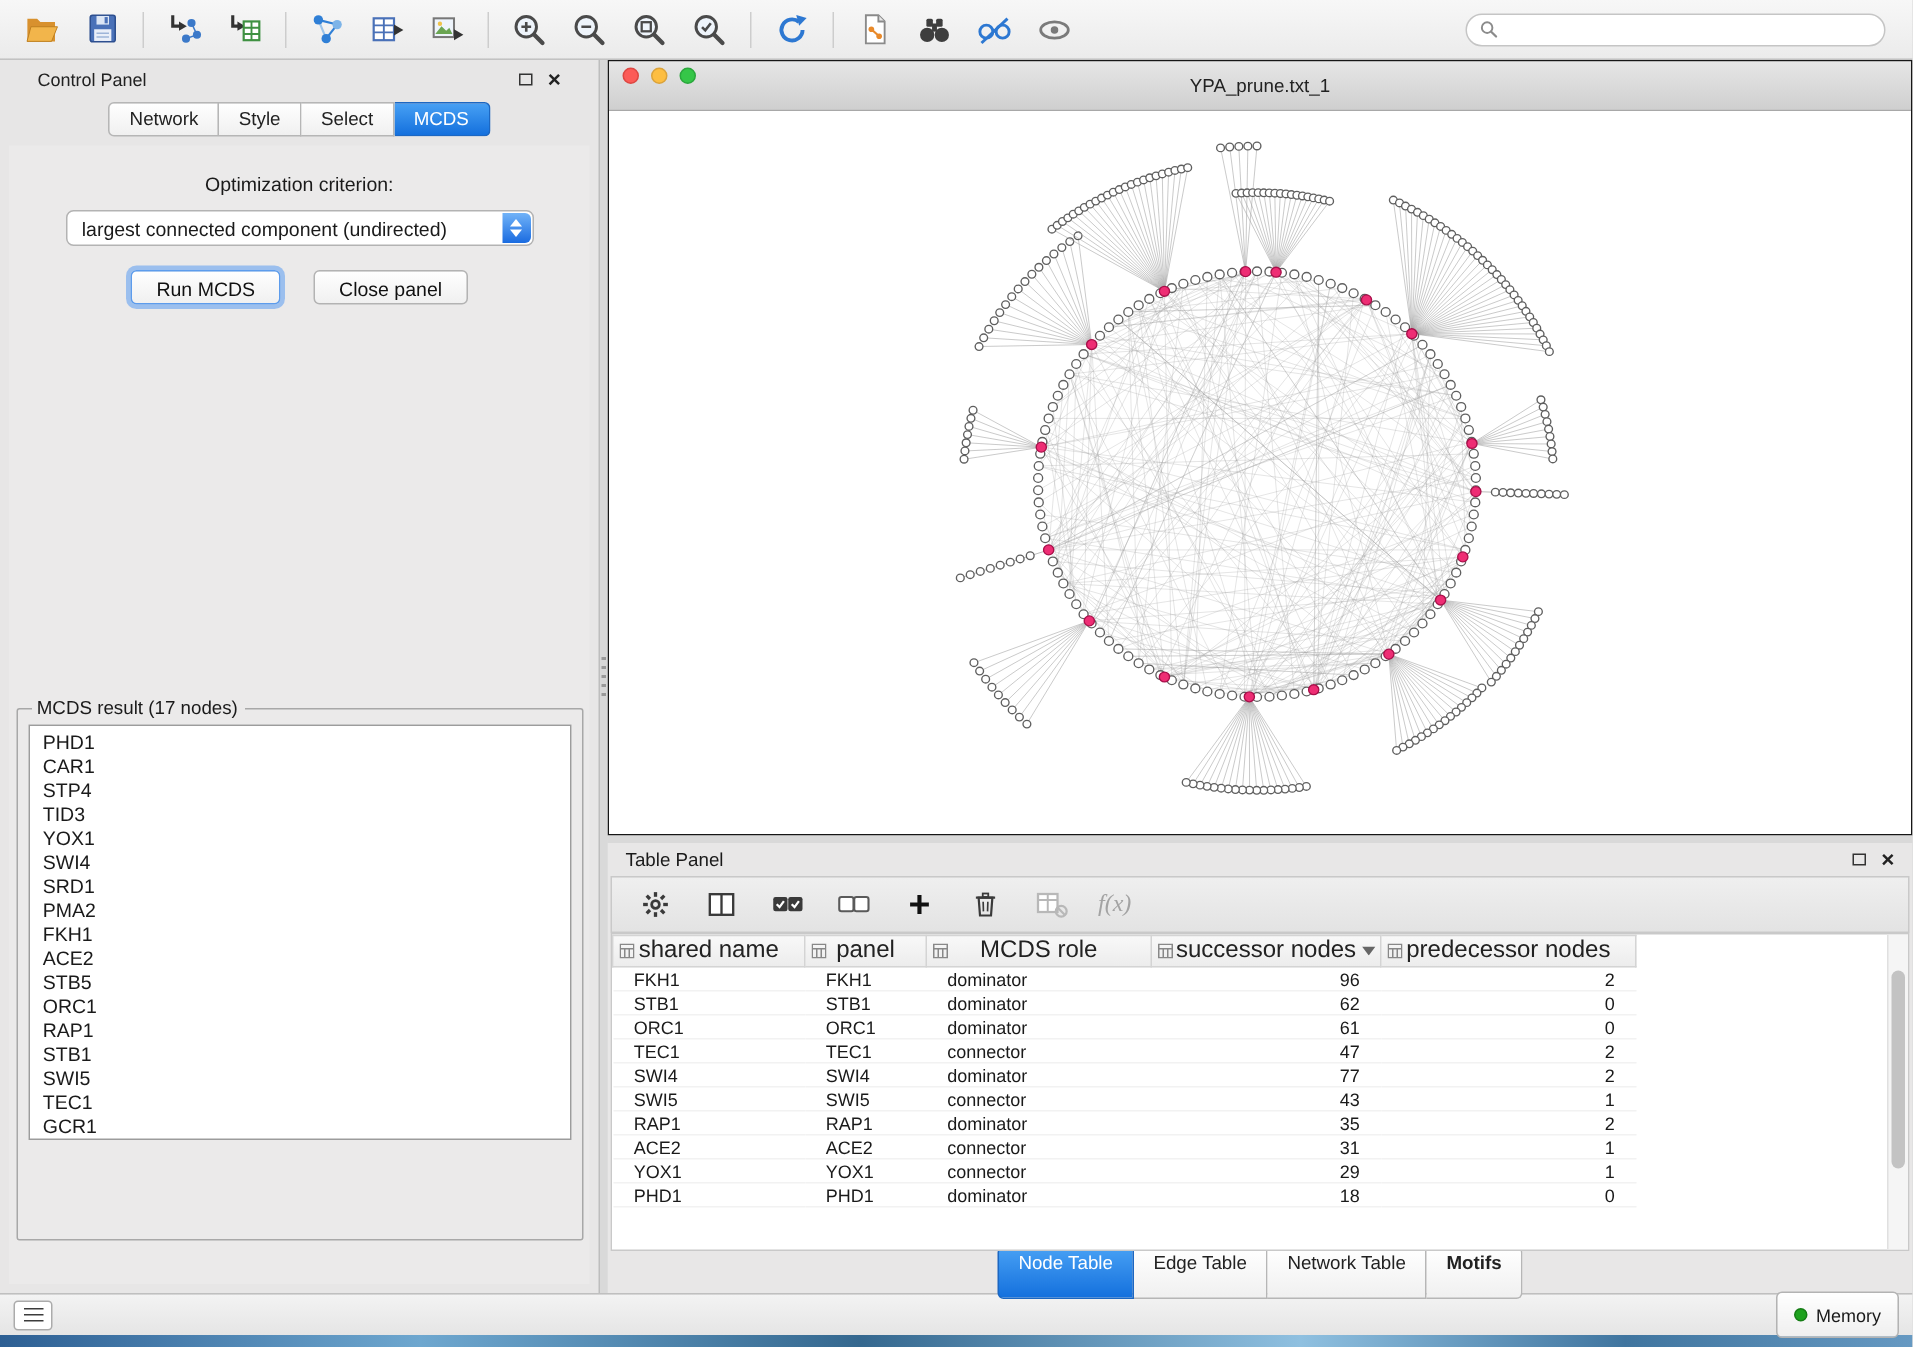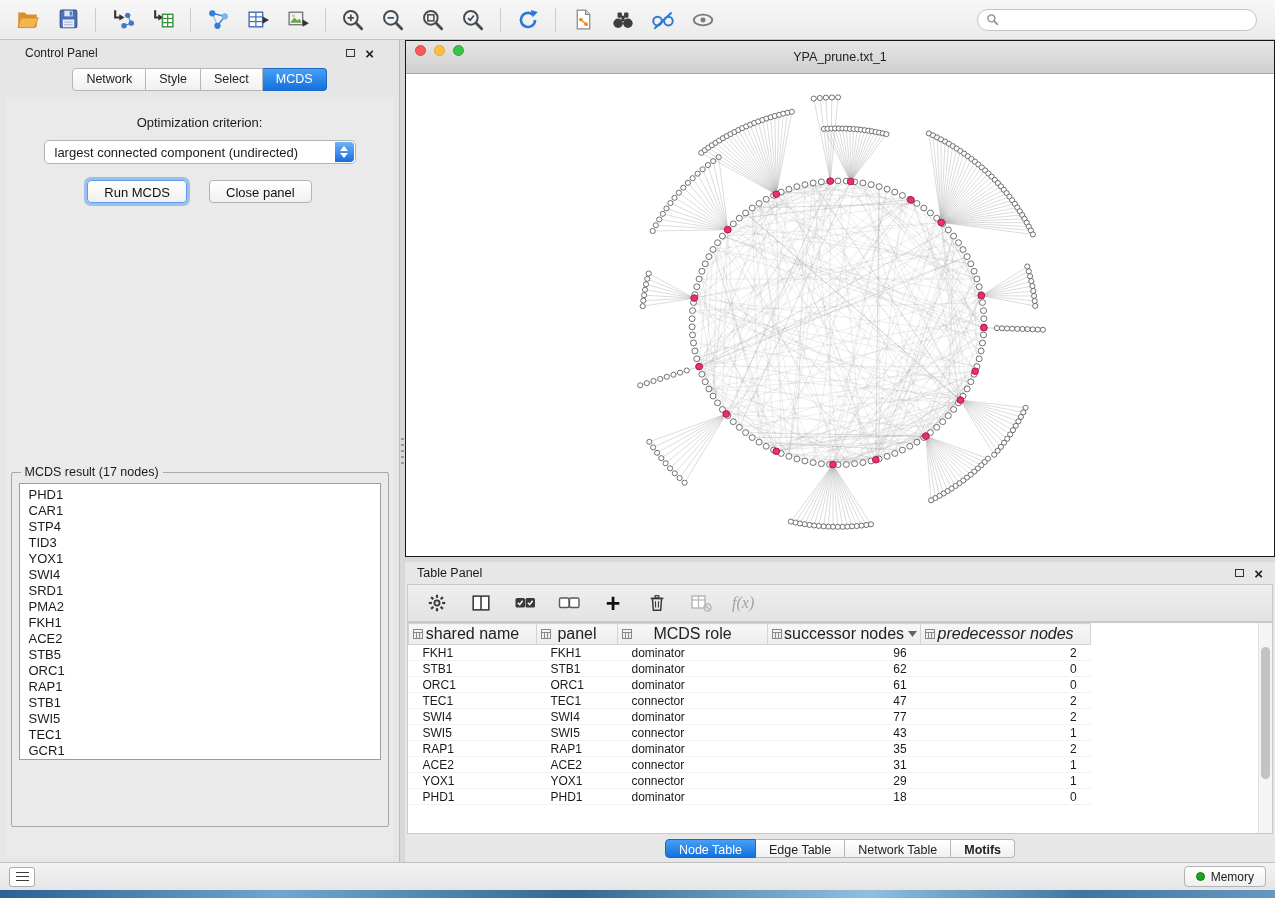--- a/index.html
+++ b/index.html
@@ -123,39 +123,39 @@
   .hwrap .gicon { position:absolute; left:4px; top:50%; transform:translateY(-50%); }
   .hwrap .chev  { position:absolute; right:3px; top:50%; transform:translateY(-50%); }
   tbody td { height:16px; padding:0 14px 0 14px; border-bottom:1px solid #f2f2f2; white-space:nowrap; }
   tbody td.num { text-align:right; }
 
   .vscroll { position:absolute; top:0; right:0; bottom:0; width:14px; background:#f5f5f5; border-left:1px solid #e0e0e0; }
   .vthumb  { position:absolute; top:24px; right:2px; width:9px; height:132px; background:#c3c3c3; border-radius:5px; }
 
   .table-tabs { height:28px; display:flex; justify-content:center; align-items:center; }
   .t-tab {
-    font-size:12.5px; padding:3px 13px 0; color:#222;
+    font-size:12.5px; padding:3px 13px 16px; color:#222;
     background:linear-gradient(#ffffff,#f0f0f0); border:1px solid #b6b6b6; border-left:none;
   }
   .t-tab:first-child { border-left:1px solid #b6b6b6; border-radius:4px 0 0 4px; }
   .t-tab:last-child  { border-radius:0 4px 4px 0;font-weight:bold; }
   .t-tab.active { background:linear-gradient(#47a0f4,#1470dd); border-color:#1c67c2; color:#fff; }
 
   
   .statusbar {
     height:28px; display:flex; align-items:center; padding:0 9px;
     background:linear-gradient(#f3f3f3,#e5e5e5); border-top:1px solid #bfbfbf;
   }
   .menu-btn {
     width:26px; height:20px; background:#fff; border:1px solid #ababab; border-radius:3px;
     display:flex; flex-direction:column; justify-content:center; align-items:center; gap:2.5px;
   }
   .menu-btn i { width:13px; height:1.5px; background:#3c3c3c; display:block; }
   .memory-btn {
-    margin-left:auto; height:21px; padding:0 11px; display:flex; align-items:center; gap:6px;
+    margin-left:auto; height:31px; padding:0 11px; display:flex; align-items:center; gap:6px;
     background:linear-gradient(#ffffff,#efefef); border:1px solid #b3b3b3; border-radius:4px; font-size:12px;
   }
   .green-dot { width:9px; height:9px; border-radius:50%; background:#1ea21e; border:1px solid #157d15; }
 
   .wallpaper { height:8px;
     background:linear-gradient(90deg,#2d5f93,#6ea7cf 22%,#35688f 45%,#8fc0e0 68%,#40759f 85%,#6699c2);
   }
 </style>
 </head>
 <body>
@@ -1235,21 +1235,21 @@
                 <th style="width: 147px;">
                   <div class="hwrap"><svg class="gicon" width="10" height="10" viewBox="0 0 10 10">
                       <rect x="0.5" y="0.5" width="9" height="9" fill="none" stroke="#888"></rect>
                       <line x1="0.5" y1="3.5" x2="9.5" y2="3.5" stroke="#888"></line>
                       <line x1="3.5" y1="3.5" x2="3.5" y2="9.5" stroke="#888"></line>
                       <line x1="6.5" y1="3.5" x2="6.5" y2="9.5" stroke="#888"></line>
                     </svg><span>successor nodes</span><svg class="chev" width="9" height="6" viewBox="0 0 9 6">
                       <polygon points="0,0 9,0 4.5,6" fill="#666"></polygon>
                     </svg></div>
                 </th>
-                <th style="width: 170px; font-style: italic;">
+                <th style="width: 170px;">
                   <div class="hwrap"><svg class="gicon" width="10" height="10" viewBox="0 0 10 10">
                       <rect x="0.5" y="0.5" width="9" height="9" fill="none" stroke="#888"></rect>
                       <line x1="0.5" y1="3.5" x2="9.5" y2="3.5" stroke="#888"></line>
                       <line x1="3.5" y1="3.5" x2="3.5" y2="9.5" stroke="#888"></line>
                       <line x1="6.5" y1="3.5" x2="6.5" y2="9.5" stroke="#888"></line>
                     </svg><span>predecessor nodes</span></div>
                 </th>
               </tr>
             </thead>
           <tbody>

